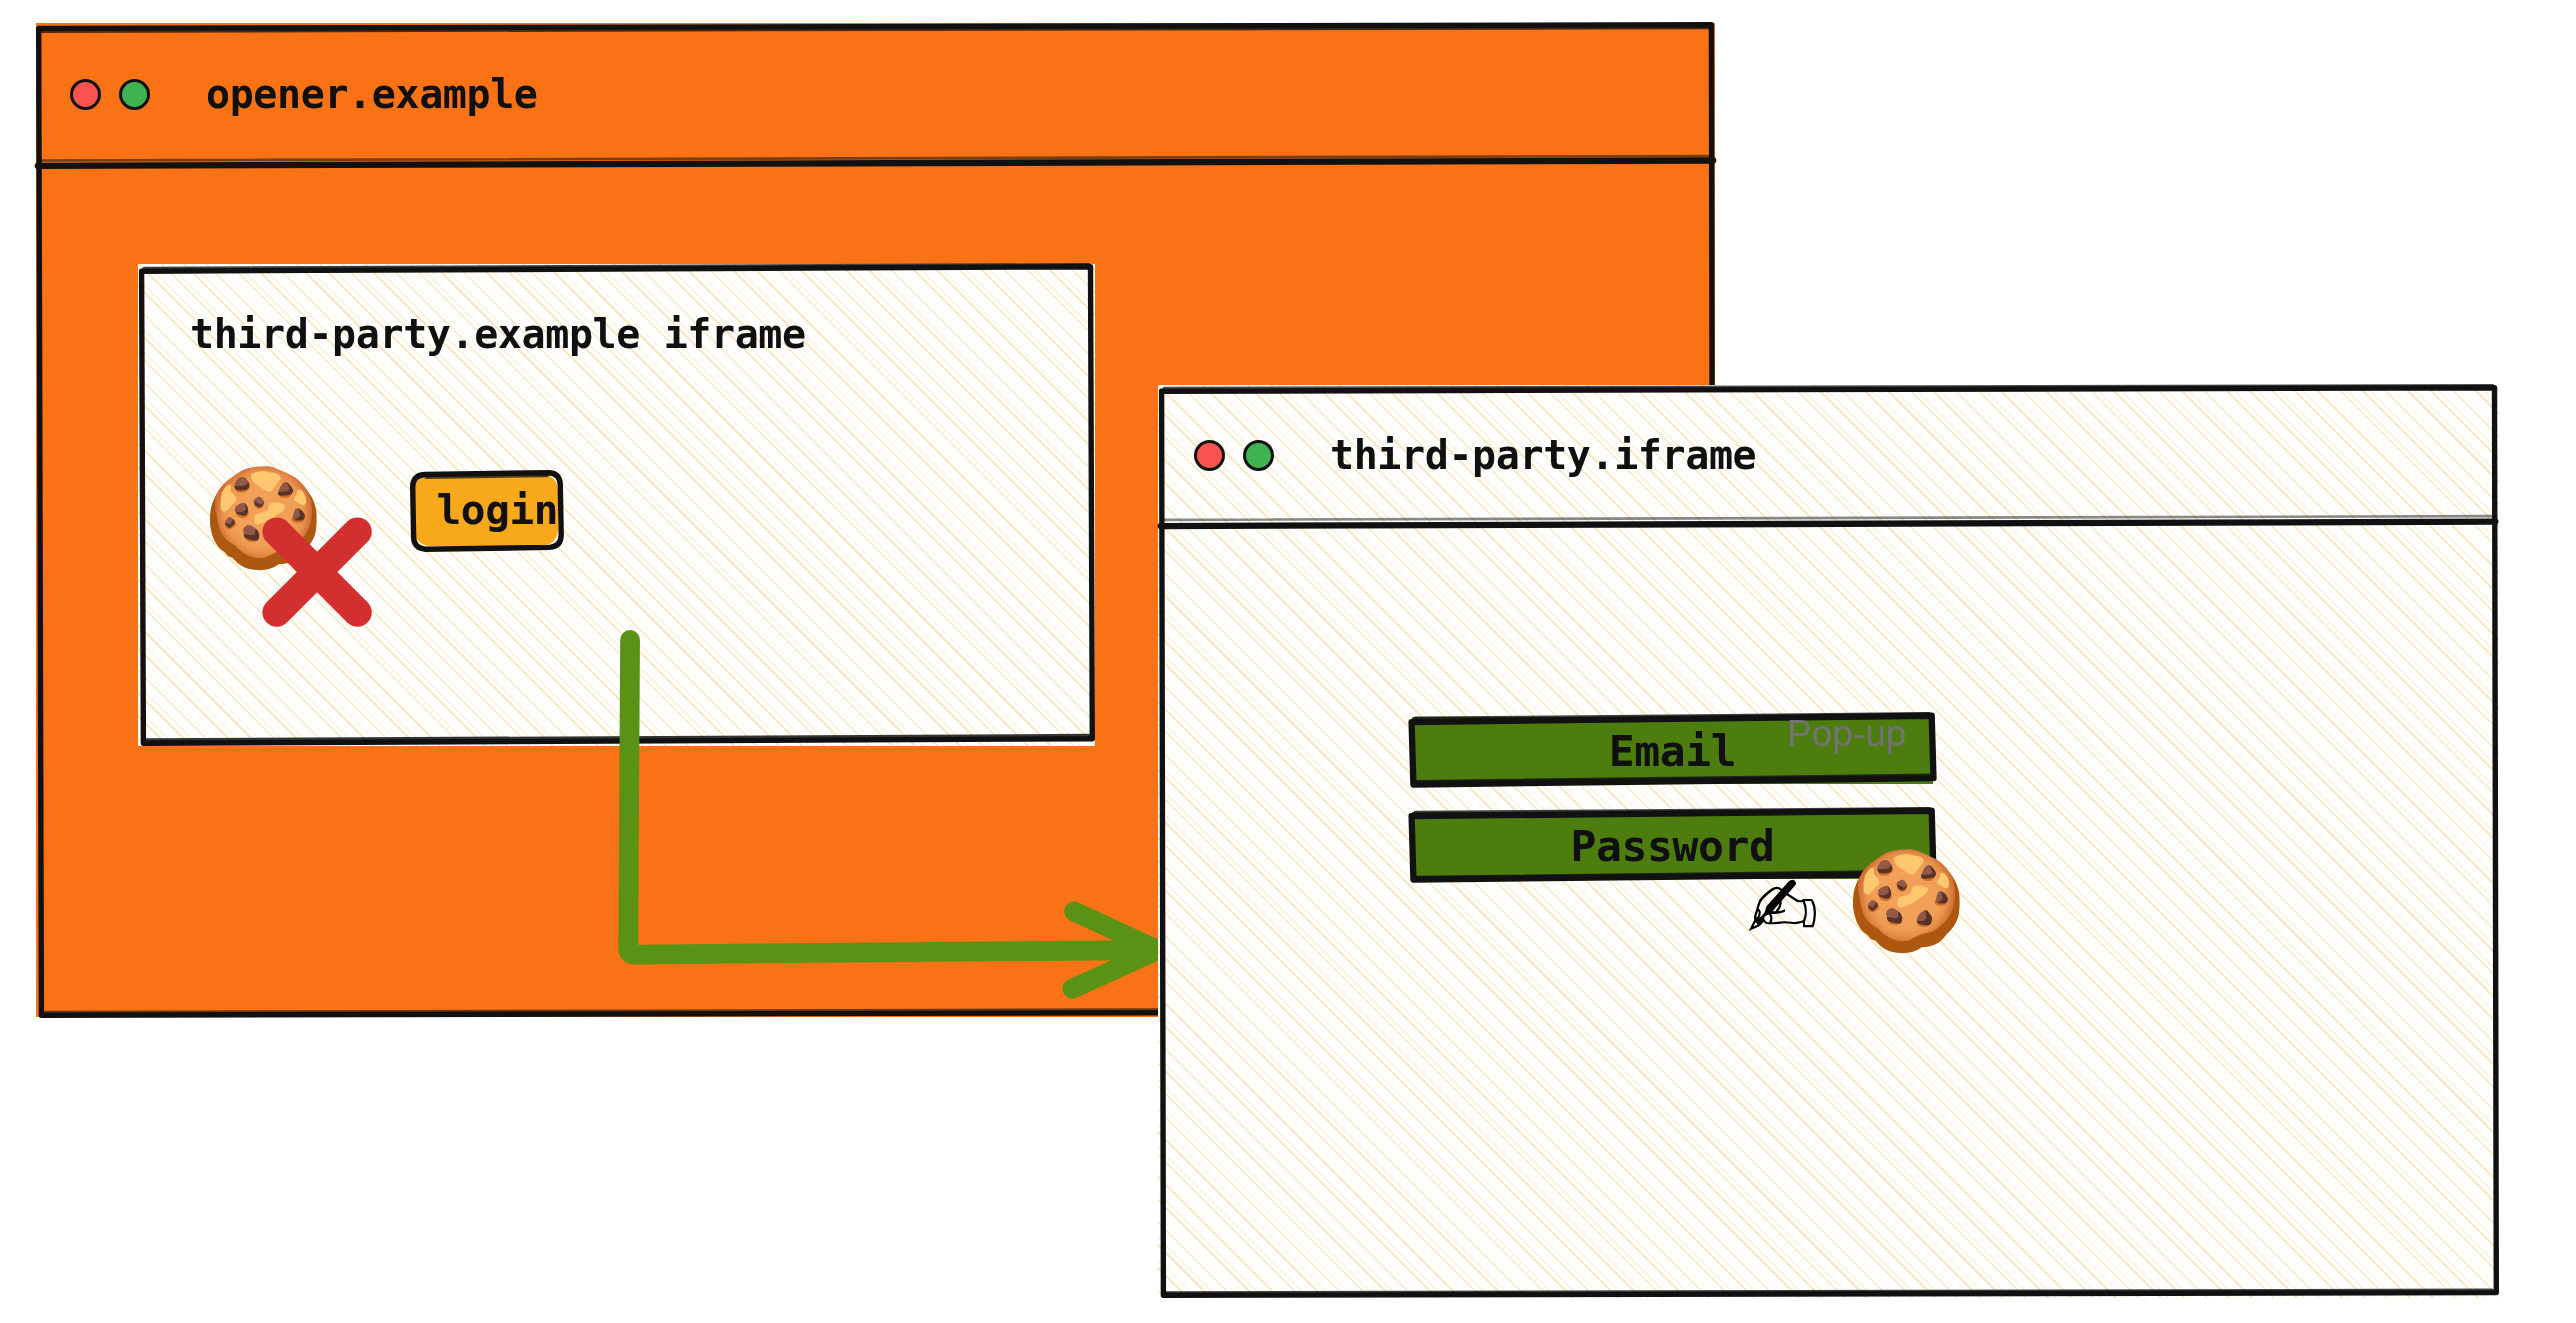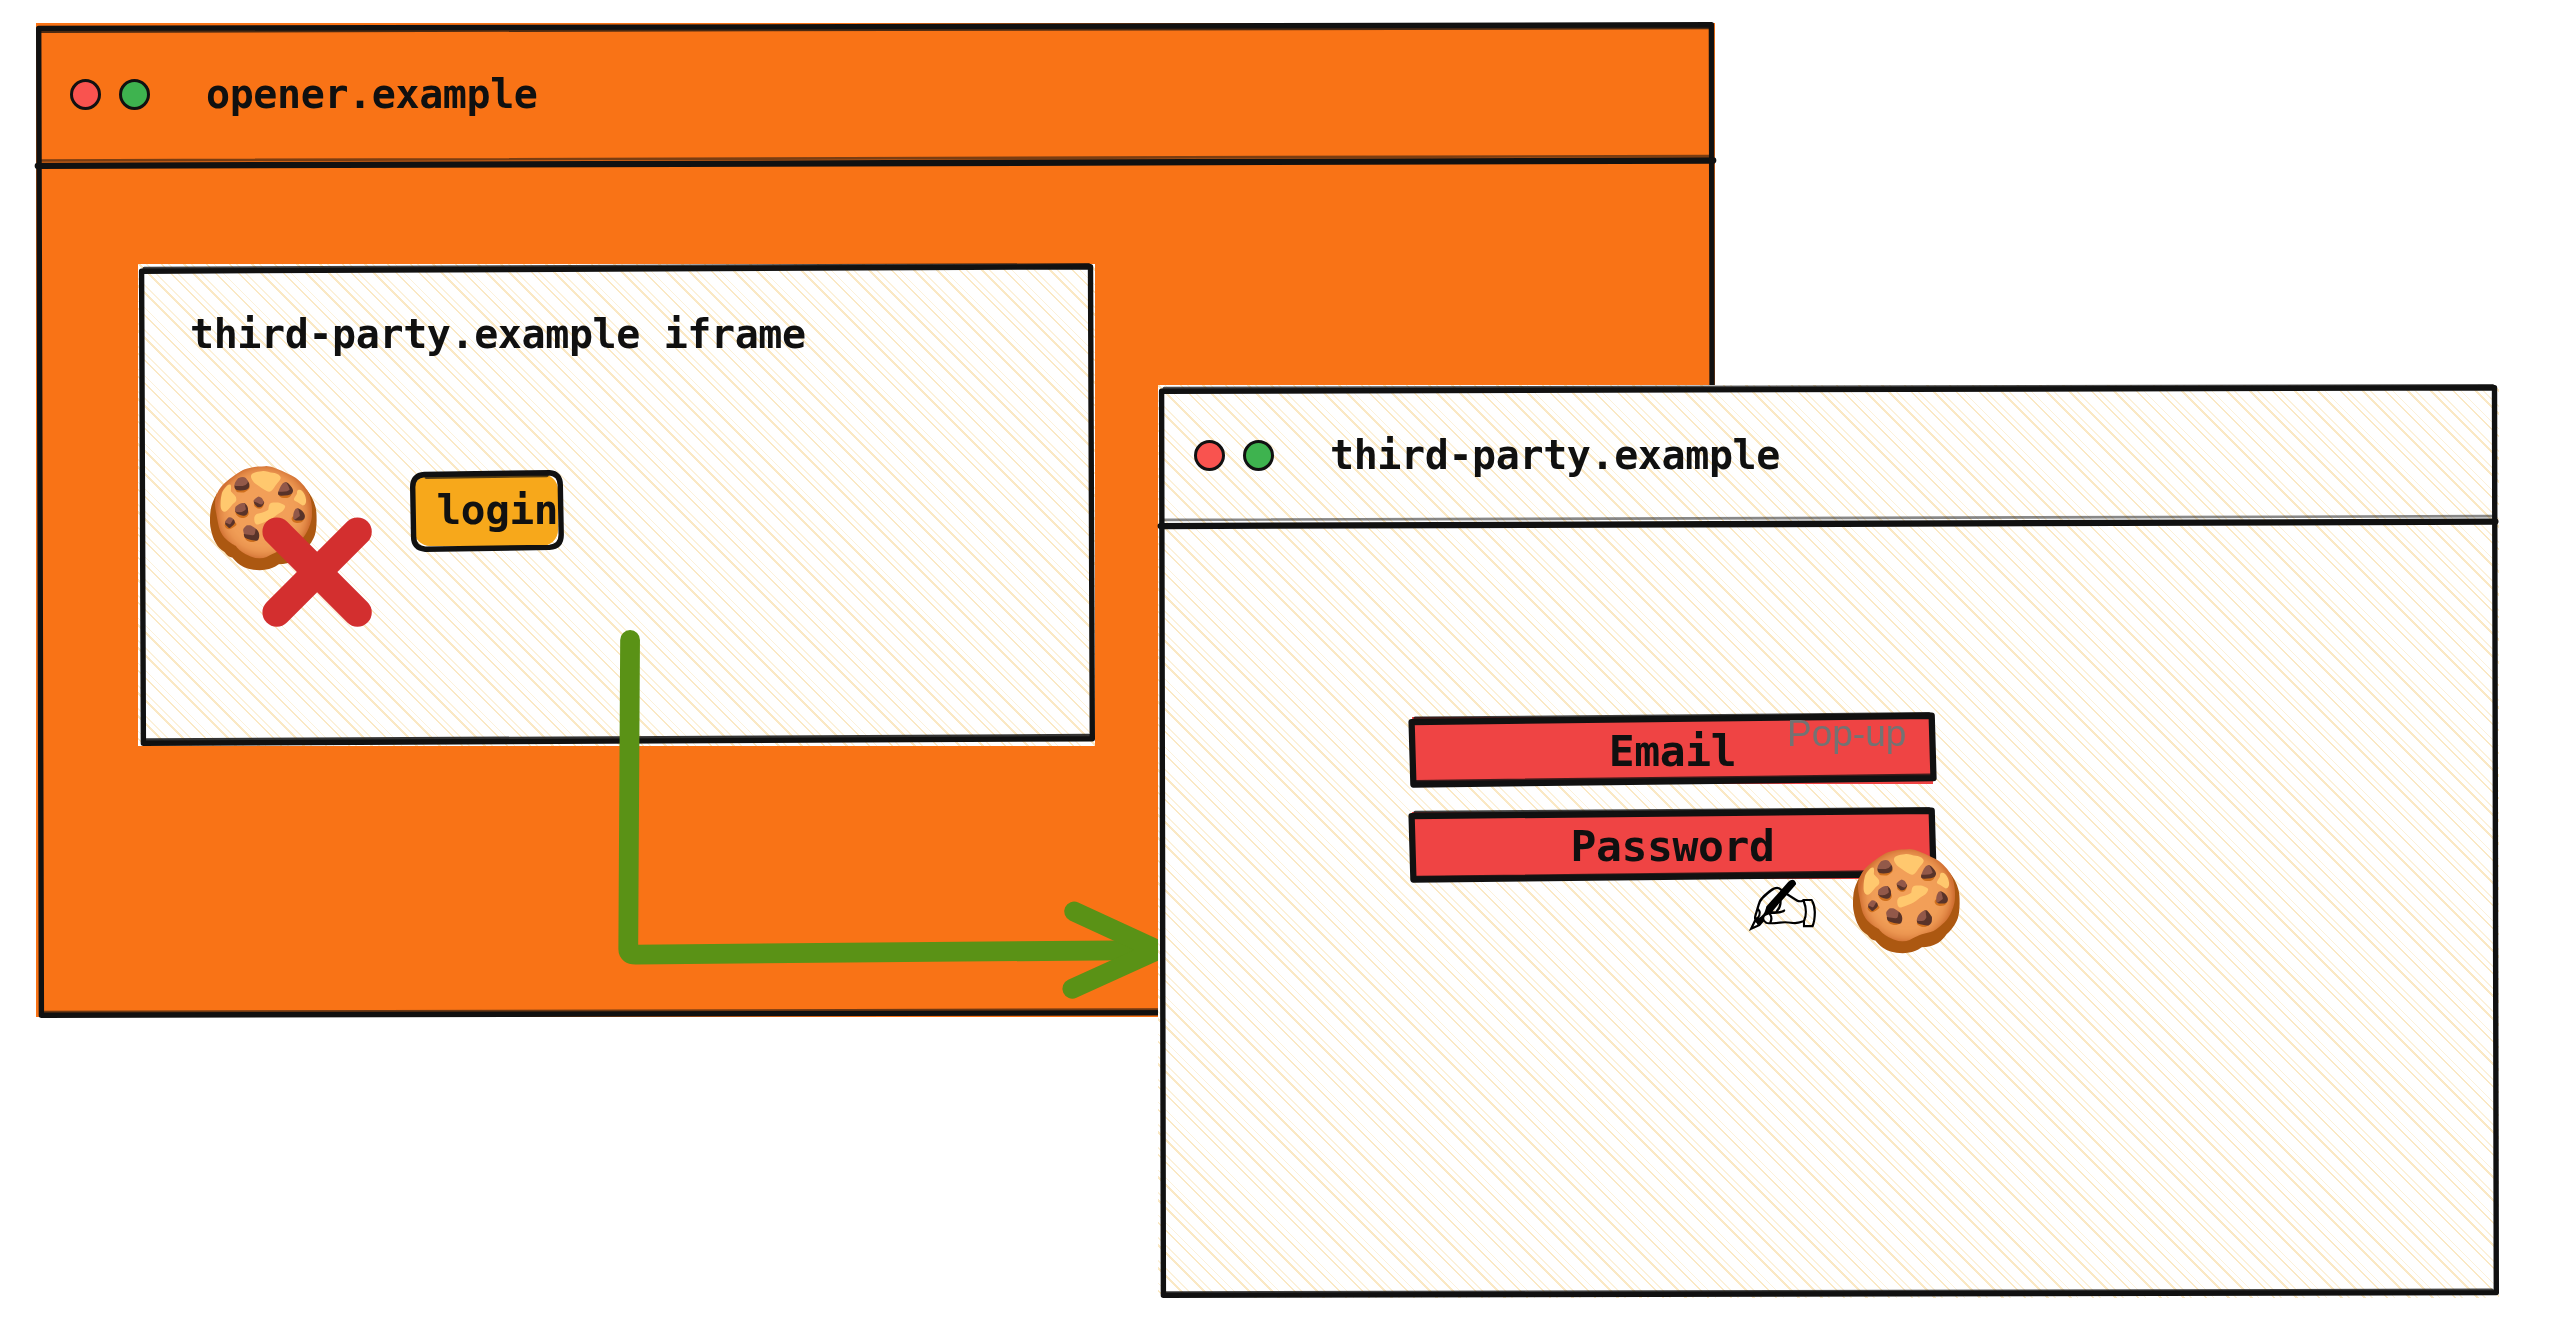--- a/index.html
+++ b/index.html
@@ -173,21 +173,21 @@
     width: 1341px;
     height: 913px;
   }
   #popup-titlebar { height: 140px; padding-left: 36px; }
   #popup-titlebar .win-title { margin-left: 56px; }
 
   
   .field {
     position: absolute;
     box-sizing: border-box;
-    background: #ef4444;
+    background: #4d7c0f;
     display: flex;
     align-items: center;
     justify-content: center;
     font-family: "DejaVu Sans Mono", monospace;
     font-size: 43px;
     font-weight: 700;
     color: #101010;
     letter-spacing: -0.4px;
   }
   .field .field-frame {
@@ -309,21 +309,21 @@
       <path d="M 7 150 L 1484 146" fill="none" stroke="#111111" stroke-width="3" stroke-linecap="round" opacity="0.5"></path>
       <path d="M 9 1011 L 1484 1008" fill="none" stroke="#111111" stroke-width="5" stroke-linecap="round" opacity="0.8"></path>
     </svg>
   </div>
 
   <div class="titlebar" id="popup-titlebar">
     <div class="dots">
       <div class="dot red"></div>
       <div class="dot green"></div>
     </div>
-    <div class="win-title">third-party.example</div>
+    <div class="win-title">third-party.iframe</div>
   </div>
 
   <div class="field" id="email-field">
     <div class="field-frame">
       <svg viewBox="0 0 588 82" preserveAspectRatio="none">
         <path d="M 4 10 L 583 3 L 585 72 L 6 79 Z" fill="none" stroke="#111111" stroke-width="7" stroke-linecap="round" stroke-linejoin="round"></path>
         <path d="M 8 6 L 580 1" fill="none" stroke="#111111" stroke-width="4" stroke-linecap="round" opacity="0.8"></path>
         <path d="M 9 76 L 582 69" fill="none" stroke="#111111" stroke-width="4" stroke-linecap="round" opacity="0.8"></path>
       </svg>
     </div>

